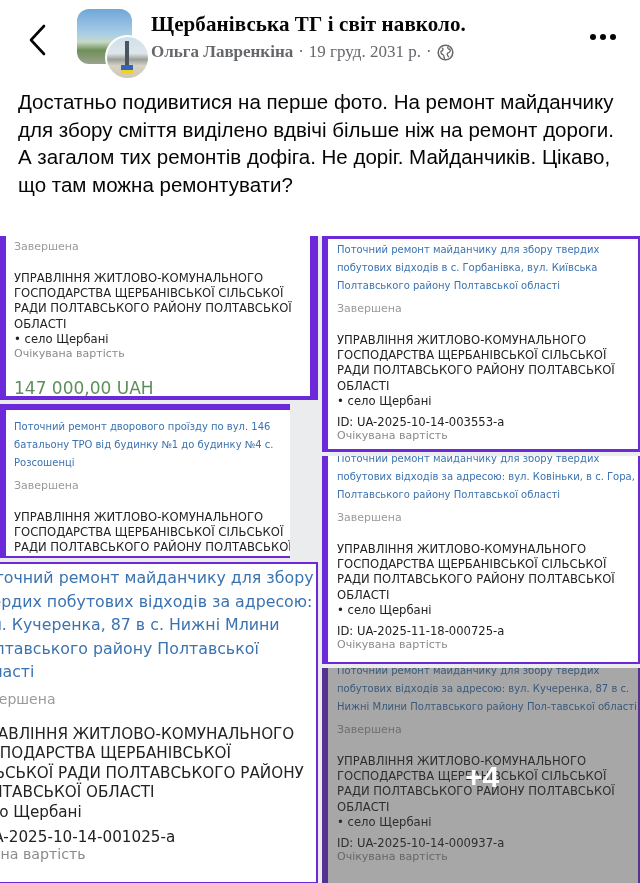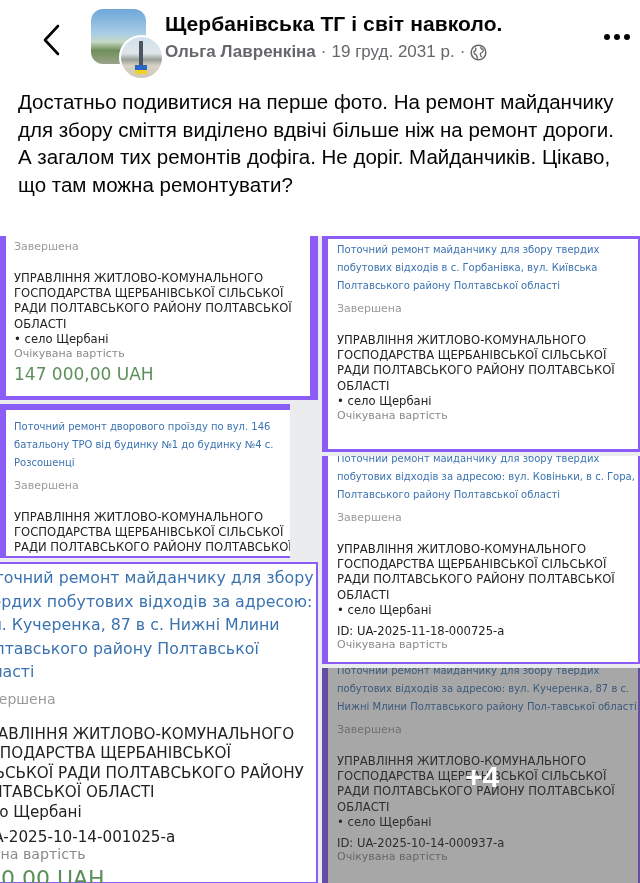--- a/index.html
+++ b/index.html
@@ -1,47 +1,47 @@
 <!DOCTYPE html>
 <html><head>
 <meta charset="utf-8">
 <style>
   * { box-sizing: border-box; margin: 0; padding: 0; }
   html, body { width: 640px; height: 883px; overflow: hidden; background: #ffffff; }
   body { font-family: "Liberation Sans", "DejaVu Sans", sans-serif; color: #050505; position: relative; }
 
-  .header { position: absolute; left: 16px; top: 0; width: 608px; height: 82px; }
+  .header { position: absolute; left: 2px; top: 0; width: 608px; height: 82px; font-family: Liberation Serif, serif; }
   .back { position: absolute; left: 22px; top: 22px; width: 30px; height: 36px; cursor: pointer; }
   .avatar { position: absolute; left: 75px; top: 9px; width: 55px; height: 55px; border-radius: 12px; overflow: hidden;
             background: linear-gradient(180deg, #6fa7d8 0%, #a9cde6 45%, #c5d9c4 60%, #6f8f5a 75%, #9aa38c 100%); }
   .avatar-sub { position: absolute; left: 103px; top: 35px; width: 45px; height: 45px; border-radius: 50%; border: 2px solid #fff;
             background: linear-gradient(180deg, #cfe0ec 0%, #dfe6ea 40%, #9a9f9a 55%, #d7d2c4 70%, #cfc8b8 100%); overflow: hidden; }
   .avatar-sub .ship { position: absolute; left: 18px; top: 4px; width: 4px; height: 24px; background: #4a5560; }
   .avatar-sub .flag { position: absolute; left: 14px; top: 28px; width: 12px; height: 9px; }
   .avatar-sub .flag .b { height: 50%; background: #2c66c4; }
   .avatar-sub .flag .y { height: 50%; background: #f2d024; }
   .group-name { position: absolute; left: 149px; top: 12px; font-size: 21px; font-weight: bold; letter-spacing: 0.1px; }
   .meta { position: absolute; left: 149px; top: 42px; font-size: 17px; color: #65676b; display: flex; align-items: center; gap: 5px; }
   .meta .author { font-weight: bold; color: #65676b; }
   .globe { width: 17px; height: 17px; display: inline-block; }
   .more { position: absolute; left: 588px; top: 34px; display: flex; gap: 4px; cursor: pointer; }
   .more span { width: 6px; height: 6px; border-radius: 50%; background: #050505; display: block; }
 
   .post-text { position: absolute; left: 18px; top: 88px; width: 610px; font-size: 20.5px; line-height: 27.5px; color: #050505; }
 
   .gallery { position: absolute; left: 0; top: 236px; width: 640px; height: 647px; background: #ebecee; overflow: hidden; }
-  .tile { position: absolute; background: #8b5cf6; overflow: hidden; cursor: pointer; }
+  .tile { position: absolute; background: #6d28d9; overflow: hidden; cursor: pointer; }
   .card { position: absolute; background: #fff; font-family: "DejaVu Sans", sans-serif; }
   .c-title { color: #3b73b0; font-size: 10px; line-height: 18px; }
   .c-status { color: #9a9a9a; font-size: 11px; margin-top: 7px; }
   .c-org { color: #222; font-size: 11.6px; line-height: 15.2px; margin-top: 18px; text-transform: uppercase; }
   .c-vill { color: #222; font-size: 11.6px; line-height: 15.2px; }
   .c-id { color: #222; font-size: 11.6px; margin-top: 6px; }
   .c-exp { color: #8a8a8a; font-size: 11px; }
-  .c-val { color: #5c8f5a; font-size: 17px; margin-top: 4px; }
+  .c-val { color: #5c8f5a; font-size: 17px; margin-top: 18px; }
 
   .big .c-title { font-size: 15.8px; line-height: 23.5px; }
   .big .c-status { font-size: 14px; }
   .big .c-org, .big .c-vill { font-size: 15.2px; line-height: 19.5px; }
   .big .c-id { font-size: 15.2px; }
   .big .c-exp { font-size: 14.2px; }
   .big .c-val { font-size: 22px; }
 
   .overlay { position: absolute; left: 0; top: 0; right: 0; bottom: 0; background: rgba(60,60,60,0.45); }
   .plus { position: absolute; left: 143px; top: 92px; color: #ffffff; font-size: 30px; font-weight: bold; font-family: "Liberation Sans", sans-serif; }
@@ -94,20 +94,21 @@
       <div class="c-val">147 000,00 UAH</div>
     </div>
   </div>
 
   <div class="tile" style="left:322px;top:0;width:318px;height:216px;">
     <div class="card" style="left:6px;top:3px;width:310px;height:210px;padding:2px 0 0 9px;">
       <div class="c-title">Поточний ремонт майданчику для збору твердих побутових відходів в с. Горбанівка, вул. Київська Полтавського району Полтавської області</div>
       <div class="c-status">Завершена</div>
       <div class="c-org">УПРАВЛІННЯ ЖИТЛОВО-КОМУНАЛЬНОГО ГОСПОДАРСТВА ЩЕРБАНІВСЬКОЇ СІЛЬСЬКОЇ РАДИ ПОЛТАВСЬКОГО РАЙОНУ ПОЛТАВСЬКОЇ ОБЛАСТІ</div>
       <div class="c-vill">• село Щербані</div>
+      <div class="c-id">ID: UA-2025-10-14-003553-a</div>
       <div class="c-exp">Очікувана вартість</div>
 
     </div>
   </div>
 
   <div class="tile" style="left:0;top:168px;width:290px;height:154px;">
     <div class="card" style="left:6px;top:6px;width:304px;height:146px;padding:8px 0 0 8px;">
       <div class="c-title">Поточний ремонт дворового проїзду по вул. 146 батальону ТРО від будинку №1 до будинку №4 с. Розсошенці</div>
       <div class="c-status">Завершена</div>
       <div class="c-org">УПРАВЛІННЯ ЖИТЛОВО-КОМУНАЛЬНОГО ГОСПОДАРСТВА ЩЕРБАНІВСЬКОЇ СІЛЬСЬКОЇ РАДИ ПОЛТАВСЬКОГО РАЙОНУ ПОЛТАВСЬКОЇ ОБЛАСТІ</div>

